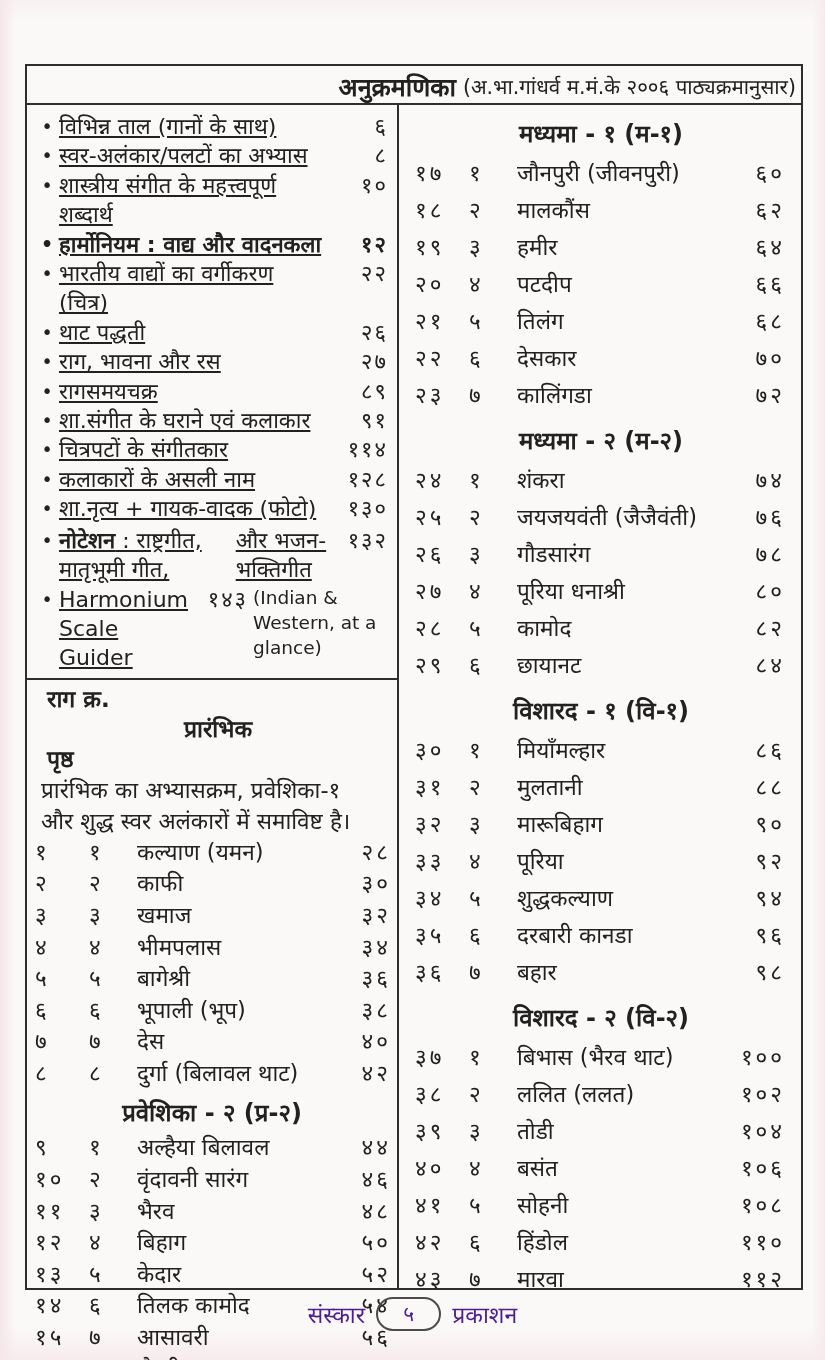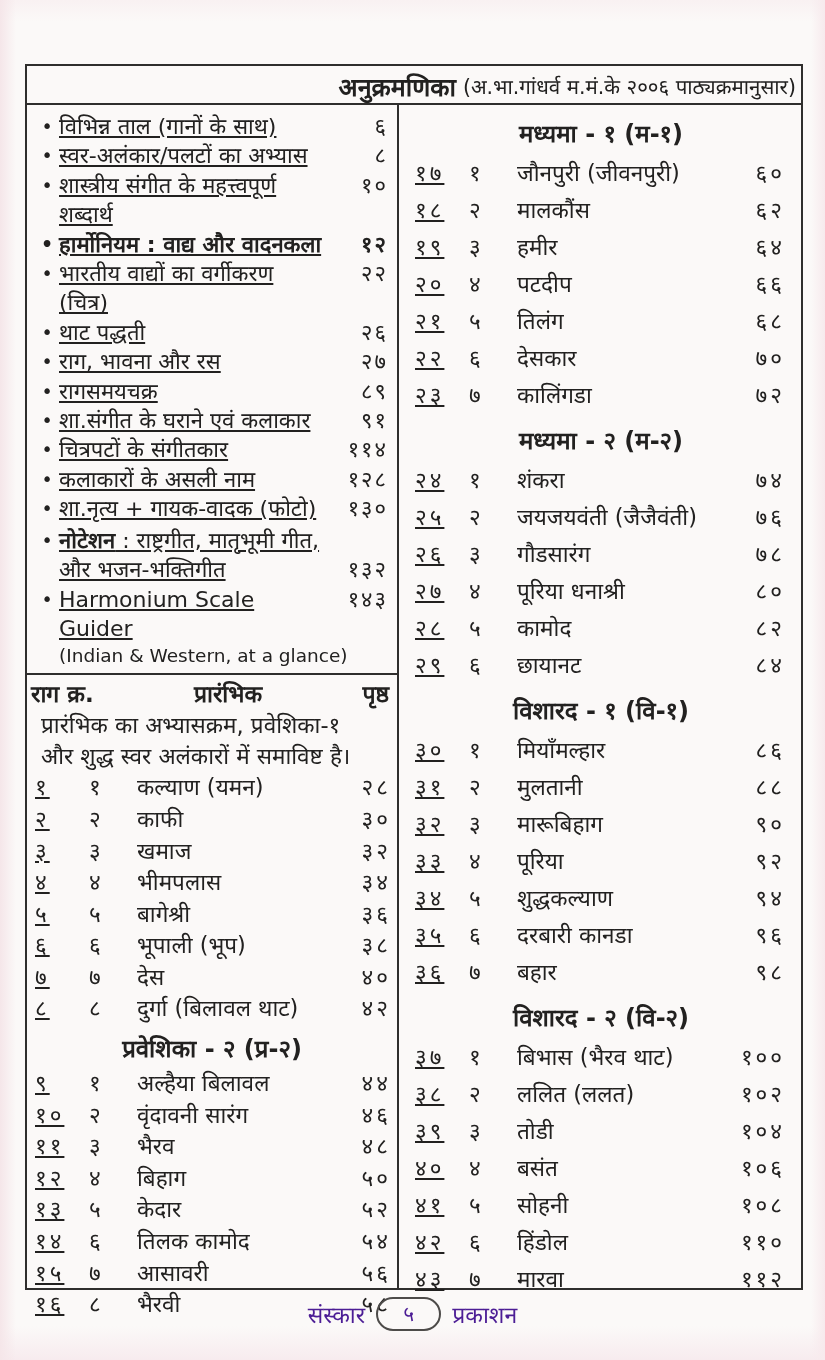--- a/index.html
+++ b/index.html
@@ -31,44 +31,44 @@
     display:flex;flex-direction:column;
   }
   .col-right{flex:1;display:flex;flex-direction:column;padding:2px 4px 4px 6px;box-sizing:border-box;}
 
   
   .bullets{list-style:none;margin:0;padding:7px 4px 2px 8px;}
   .bullets li{display:flex;align-items:flex-start;font-size:22px;line-height:29.4px;}
   .dot{width:24px;text-align:center;flex:none;font-size:19px;}
   .b-text{flex:1;text-decoration:underline;}
   .b-page{width:60px;text-align:right;letter-spacing:2px;padding-right:5px;flex:none;}
-  .b-body{flex:1;display:flex;flex-direction:column;}
+  .b-body{flex:1;display:flex;flex-direction:row;}
   .b-line{display:flex;}
   .b-sub{font-size:18.5px;line-height:25px;}
   .bold{font-weight:bold;}
 
   .left-divider{border-top:2px solid #2f2e2d;margin-top:3px;}
 
-  .rag-header{display:flex;font-weight:bold;font-size:23px;padding:4px 8px 0 4px;line-height:30px;}
+  .rag-header{display:flex;font-weight:bold;font-size:23px;padding:4px 8px 0 20px;line-height:30px;flex-direction:column;}
   .rag-header .rh-serial{flex:none;}
   .rag-header .rh-title{flex:1;text-align:center;}
   .rag-header .rh-page{flex:none;}
 
   .intro{font-size:22.5px;line-height:31px;padding:1px 18px 0 14px;}
 
   .section-title{font-weight:bold;font-size:24px;text-align:center;line-height:30px;}
   .col-left .section-title{margin:9px 0 4px 0;}
   .col-right .section-title{margin:12px 0 6px 0;}
   .col-right .section-title.first{}
 
   .rows{display:flex;flex-direction:column;}
   .row{display:flex;font-size:22.5px;}
   .col-left .row{line-height:31.6px;padding:0 6px 0 8px;}
   .col-right .row{line-height:37px;padding:0 12px 0 10px;}
-  .sr{width:54px;letter-spacing:3px;flex:none;text-decoration:underline;}
+  .sr{width:54px;letter-spacing:3px;flex:none;}
   .no{width:48px;flex:none;}
   .nm{flex:1;}
   .pg{width:76px;text-align:right;letter-spacing:3px;flex:none;}
 
   .footer{
     position:absolute;left:0;top:1297px;width:100%;
     display:flex;align-items:center;justify-content:center;gap:11px;
     font-size:23px;color:#4c1d95;
   }
   .page-badge{

